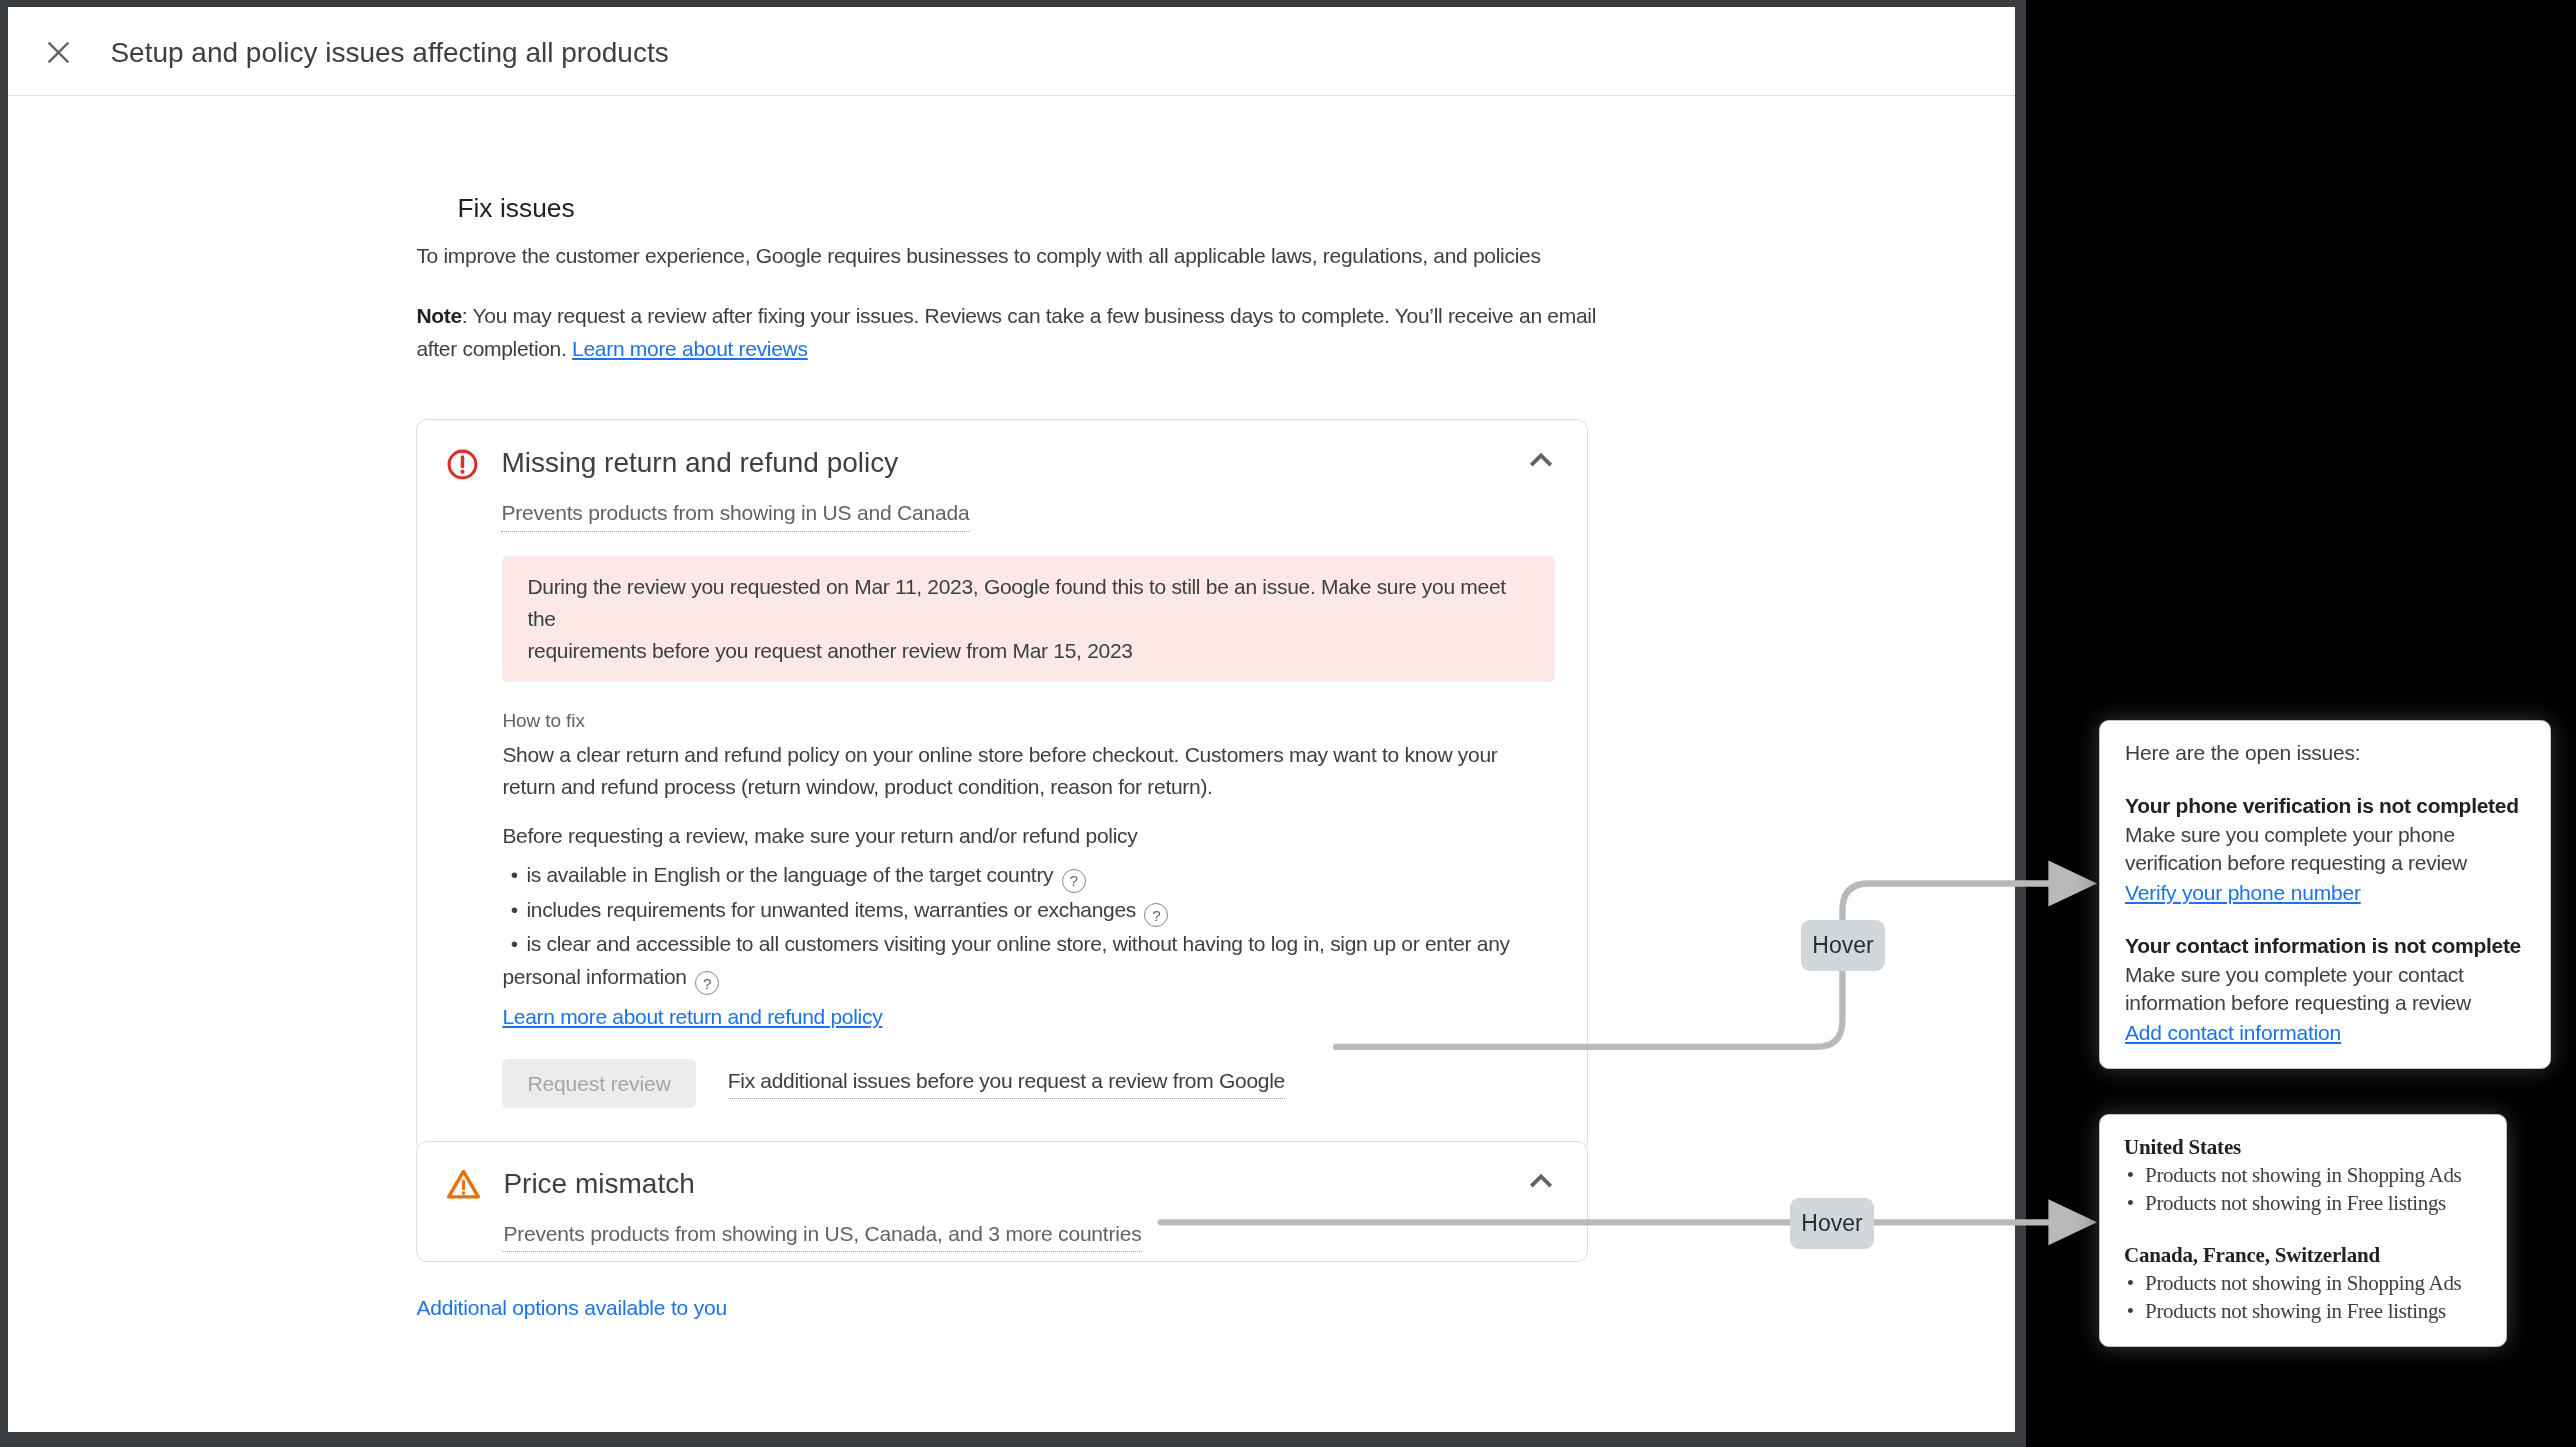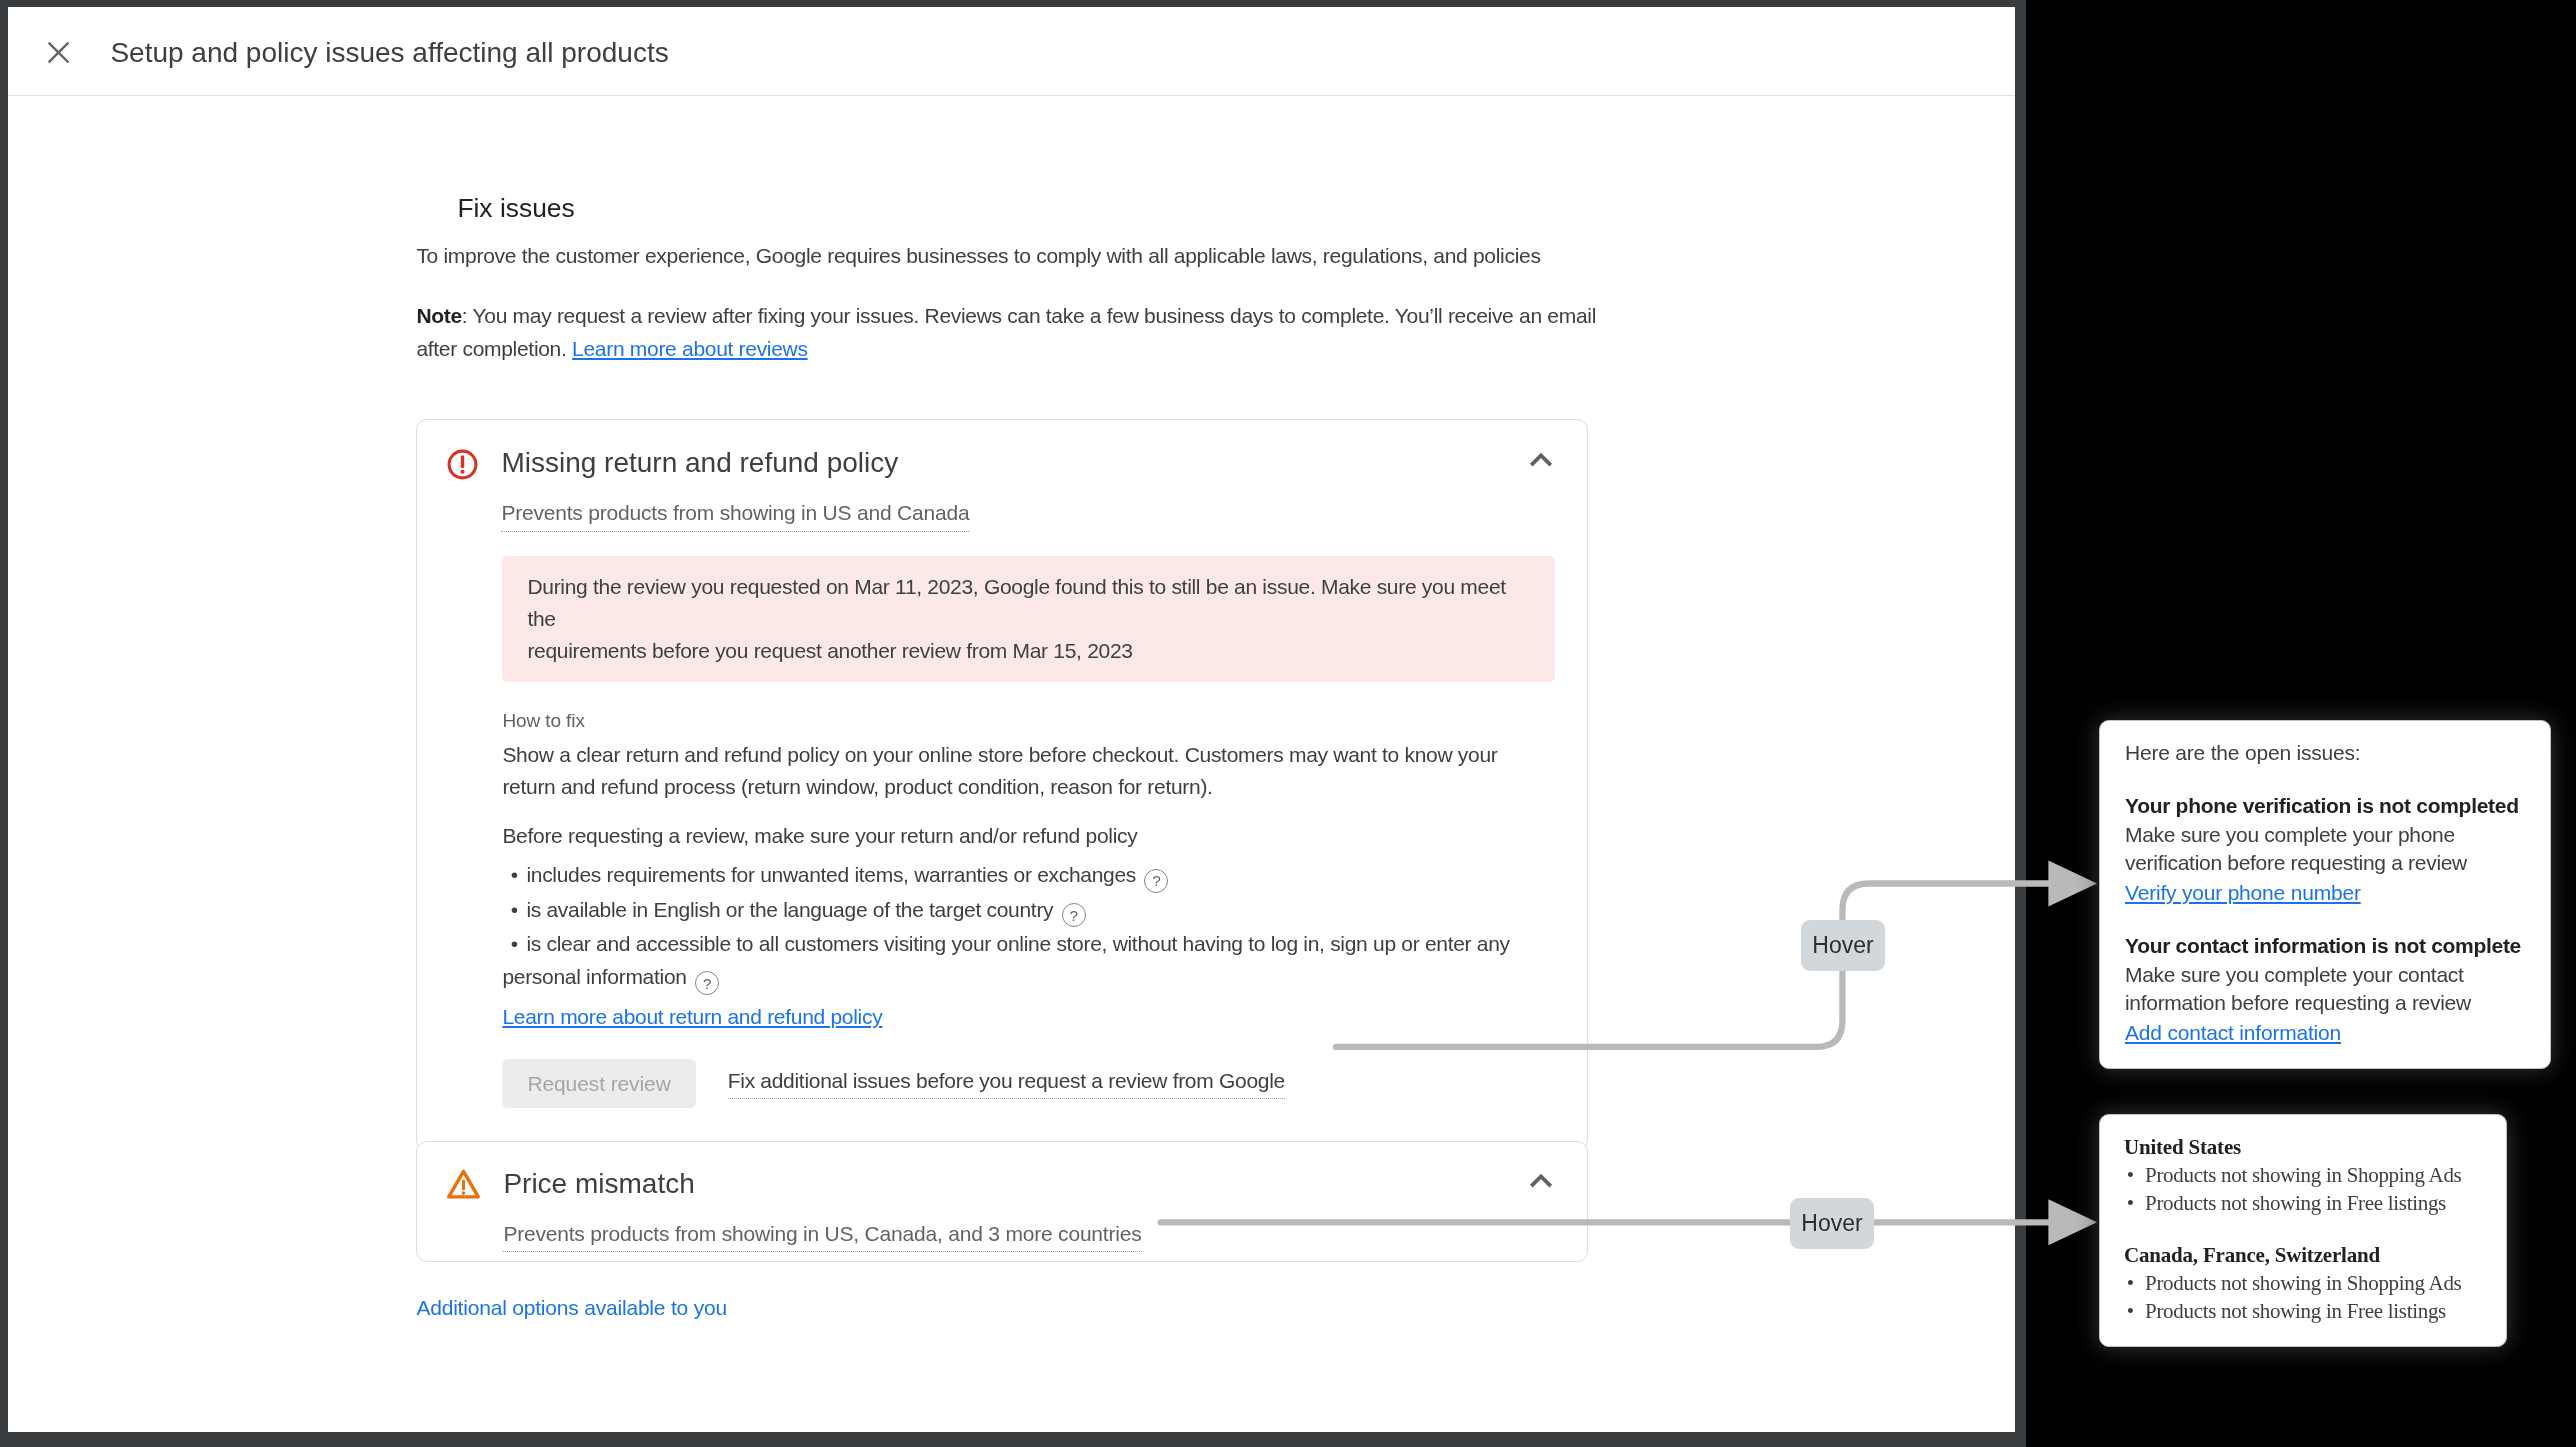--- a/index.html
+++ b/index.html
@@ -136,22 +136,22 @@
     <div class="card-body">
       <div class="alert pre">During the review you requested on Mar 11, 2023, Google found this to still be an issue. Make sure you meet the
 requirements before you request another review from Mar 15, 2023</div>
 
       <div class="h2f-label">How to fix</div>
       <p class="h2f pre">Show a clear return and refund policy on your online store before checkout. Customers may want to know your
 return and refund process (return window, product condition, reason for return).</p>
 
       <p class="intro2">Before requesting a review, make sure your return and/or refund policy</p>
       <ul class="checklist">
+        <li><span class="dot">•</span><span class="pre">is available in English or the language of the target country</span><span class="help">?</span></li>
         <li><span class="dot">•</span><span class="pre">includes requirements for unwanted items, warranties or exchanges</span><span class="help">?</span></li>
-        <li><span class="dot">•</span><span class="pre">is available in English or the language of the target country</span><span class="help">?</span></li>
         <li><span class="dot">•</span><span class="pre">is clear and accessible to all customers visiting your online store, without having to log in, sign up or enter any
 personal information</span><span class="help">?</span></li>
       </ul>
 
       <a class="link learn">Learn more about return and refund policy</a>
 
       <div class="btn-row">
         <button class="request-btn">Request review</button>
         <span class="btn-note">Fix additional issues before you request a review from Google</span>
       </div>

